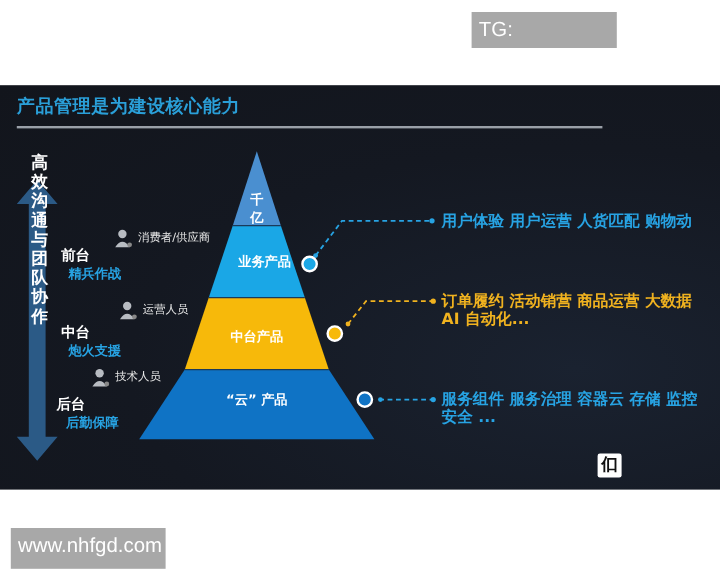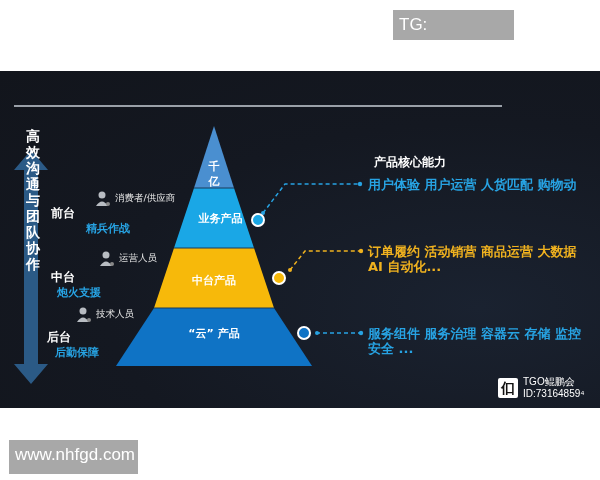--- a/index.html
+++ b/index.html
@@ -24,20 +24,21 @@
   .cap { font-size:13px; font-weight:bold; line-height:15px; }
   .logo-box { position:absolute; left:498px; top:307px; width:20px; height:20px; background:#ffffff; border-radius:2px; color:#111; font-size:14px; font-weight:bold; text-align:center; line-height:20px; }
   .logo-text { position:absolute; left:523px; top:305px; color:#ffffff; font-size:10px; line-height:12px; font-family:"Liberation Sans", sans-serif; }
 </style>
 </head>
 <body>
 
 <div class="wm" id="wm-top">TG: MYYJJPP</div>
 
 <div class="panel">
+  <div class="title">产品管理是为建设核心能力</div>
   <div class="title-rule"></div>
 
   <svg class="diagram" width="600" height="337" viewBox="0 71 600 337">
 
     <g>
       <polygon points="31,150 14,170 24,170 24,364 14,364 31,384 48,364 38,364 38,170 48,170" fill="#2b5a86"></polygon>
     </g>
 
     <polygon points="214,126 234,188 194,188" fill="#4a8fd0"></polygon>
     <polygon points="194,188 234,188 254,248 174,248" fill="#1aa7e6"></polygon>
@@ -79,49 +80,44 @@
     <g fill="#b8bcc2">
       <circle cx="83" cy="311" r="3.5"></circle>
         <path d="M77,322 q6,-9 12,0 z"></path>
         <circle cx="89" cy="320" r="2" fill="#888"></circle>
     </g>
   </svg>
 
   <div class="vert" style="top:57px;text-align:right;">高效沟通与团队协作</div>
 
   <div class="txt tier-name" style="left:51px; top:134px;">前台</div>
-  <div class="txt tier-sub" style="left:57px; top:150px;margin-left:29px;">精兵作战</div>
+  <div class="txt tier-sub" style="left:57px; top:150px;">精兵作战</div>
   <div class="txt tier-name" style="left:51px; top:198px;">中台</div>
   <div class="txt tier-sub" style="left:57px; top:214px;">炮火支援</div>
   <div class="txt tier-name" style="left:47px; top:258px;">后台</div>
   <div class="txt tier-sub" style="left:55px; top:274px;">后勤保障</div>
 
   <div class="txt role" style="left:115px; top:121px;">消费者/供应商</div>
   <div class="txt role" style="left:119px; top:181px;">运营人员</div>
   <div class="txt role" style="left:96px; top:237px;">技术人员</div>
 
   <div class="txt layer-label" style="left:204px; top:88px; width:20px; line-height:15px; white-space:normal;">千亿</div>
   <div class="txt layer-label" style="left:184px; top:140px; width:73px;">业务产品</div>
   <div class="txt layer-label" style="left:184px; top:202px; width:60px;">中台产品</div>
   <div class="txt layer-label" style="left:178px; top:255px; width:72px;">“云” 产品</div>
 
-  <div class="txt white" style="left:374px; top:83px; font-size:12px; font-weight:bold;">产品核心能力</div>
 
   <div class="txt cap blue" style="left:368px; top:106px;">
     <div>用户体验  用户运营  人货匹配  购物动</div>
   </div>
   <div class="txt cap blue" style="left:368px; top:255px;">
     <div>服务组件  服务治理  容器云  存储  监控</div>
     <div>安全  ...</div>
   </div>
   <div class="txt cap gold" style="left:368px; top:173px;">
     <div>订单履约  活动销营  商品运营  大数据</div>
     <div>AI  自动化...</div>
   </div>
 
   <div class="logo-box">㐰</div>
-  <div class="logo-text">
-    <div>TGO鲲鹏会</div>
-    <div>ID:73164859⁴</div>
-  </div>
 </div>
 
 <div class="wm" id="wm-bottom">www.nhfgd.com</div>
 
 </body></html>

